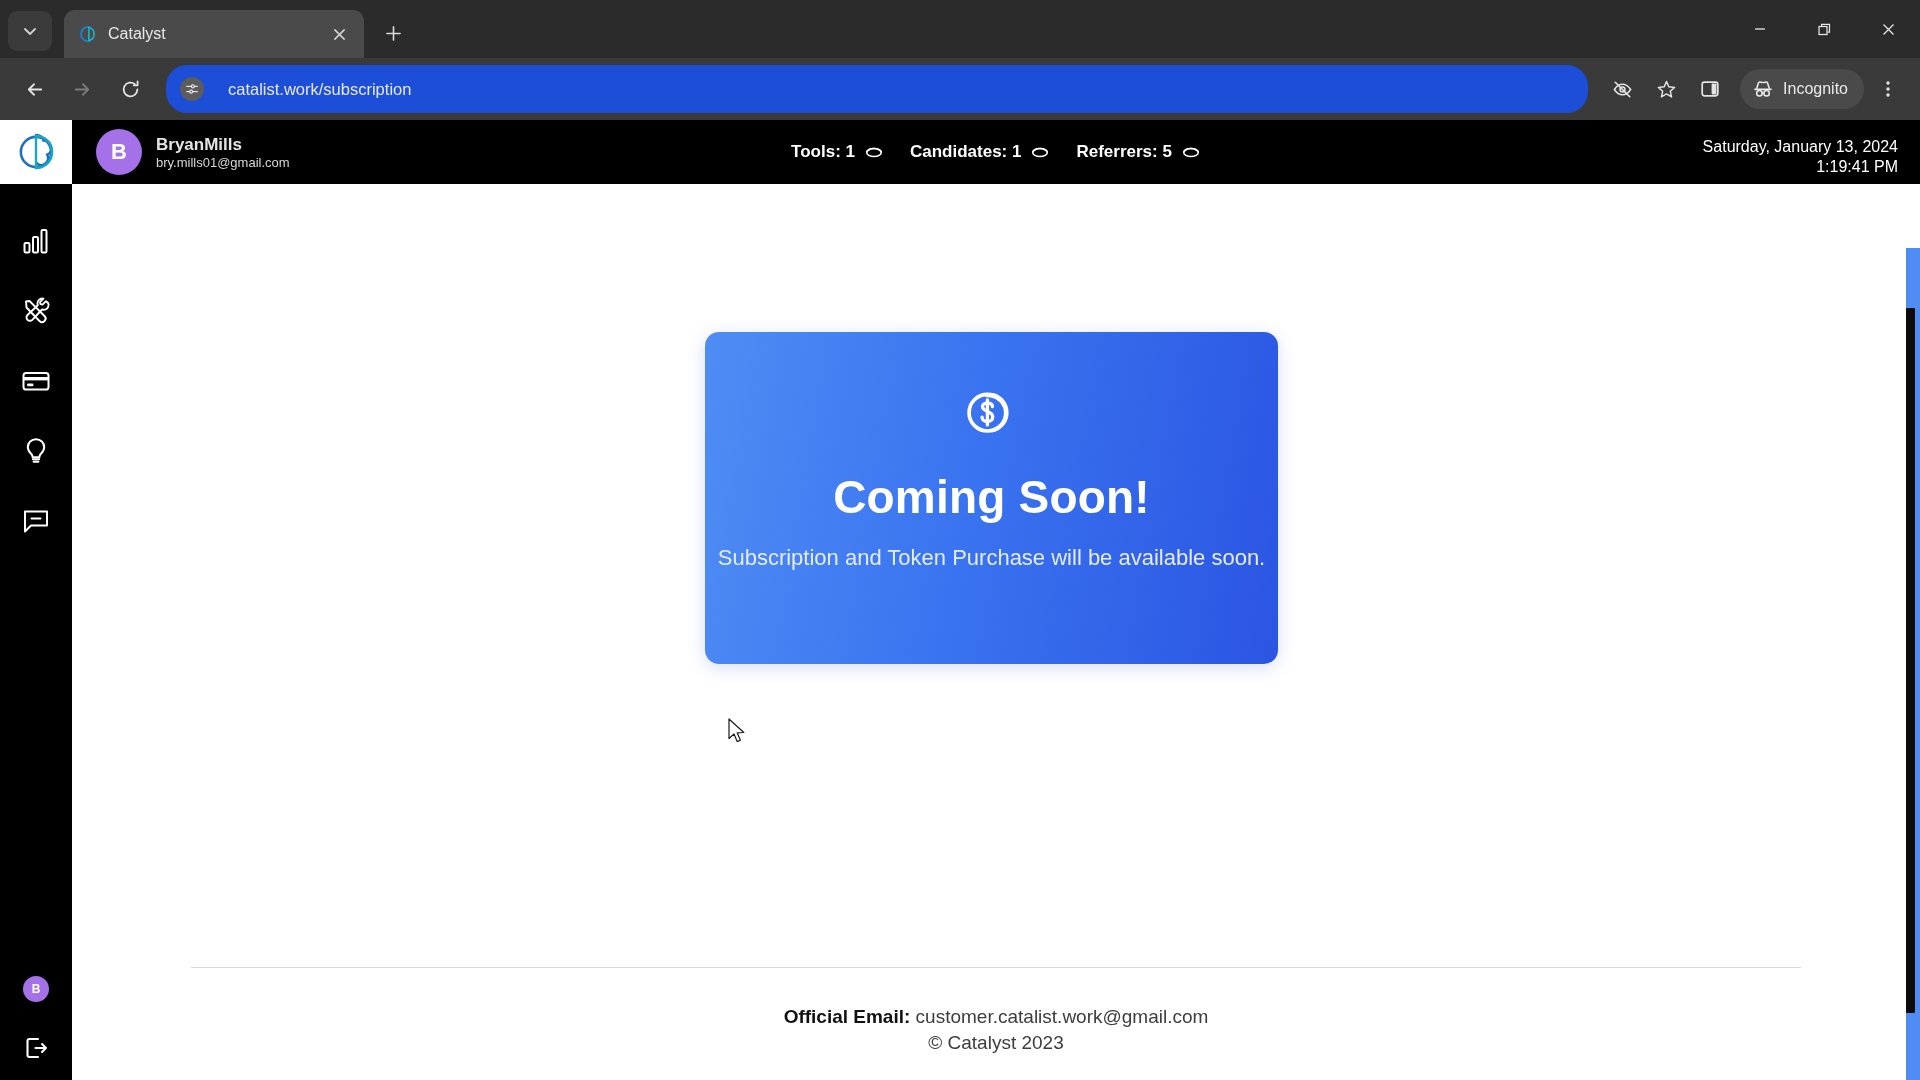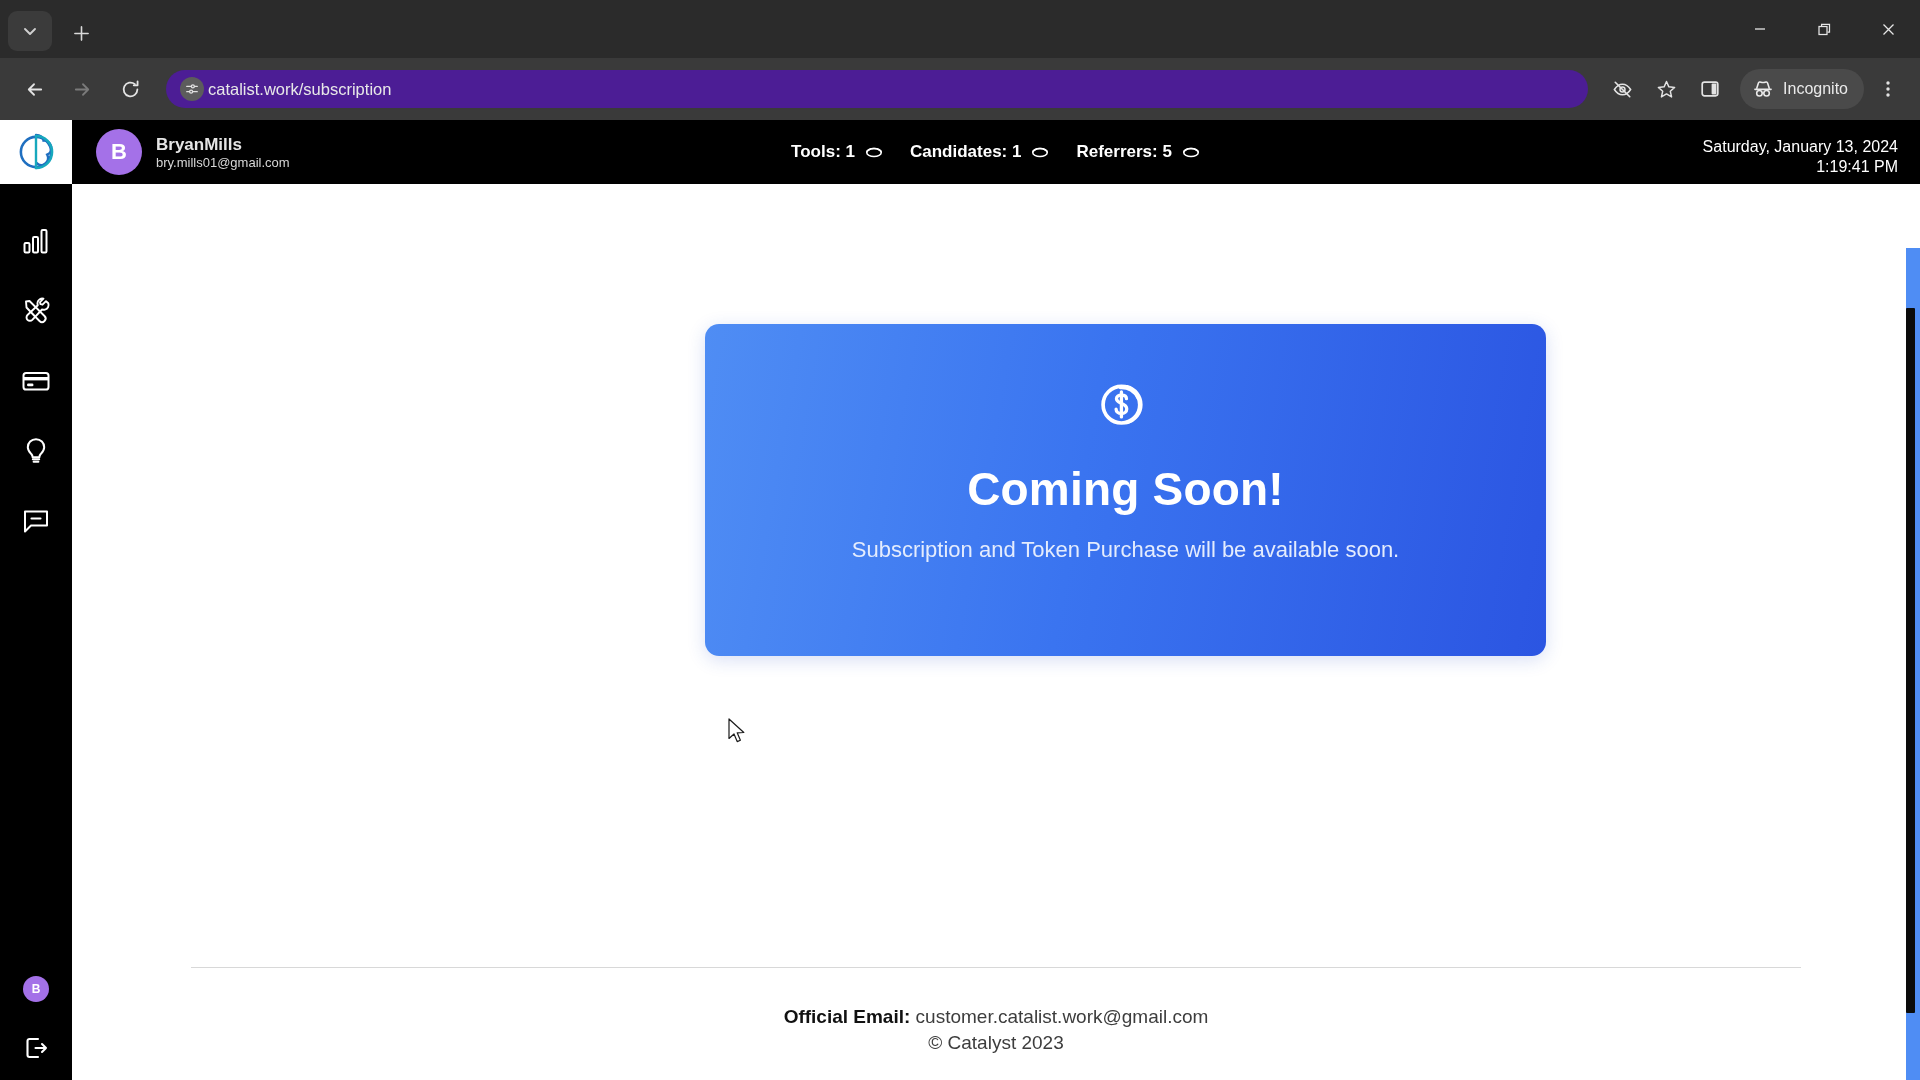--- a/index.html
+++ b/index.html
@@ -51,22 +51,22 @@
   .toolbar {
     height:62px; background:#3a3a3a; display:flex; align-items:center;
     padding:0 12px; gap:4px; flex:0 0 62px;
   }
   .nav-btn {
     width:44px; height:44px; border-radius:50%; display:flex;
     align-items:center; justify-content:center; color:#e3e3e3; flex:0 0 44px;
   }
   .nav-btn.disabled { color:#7a7a7a; }
   .omnibox {
-    flex:1; height:38px; background:#4c1d95; border-radius:21px;
-    display:flex; align-items:center; padding:0 14px; gap:4px; margin:0 10px;
+    flex:1; height:48px; background:#1d4ed8; border-radius:21px;
+    display:flex; align-items:center; padding:0 14px; gap:24px; margin:0 10px;
     min-width:0;
   }
   .omni-icon { width:24px; height:24px; border-radius:50%; background:#5c5c5c;
     display:flex; align-items:center; justify-content:center; flex:0 0 24px; }
   .omni-url { color:#e8e8e8; font-size:16.5px; white-space:nowrap; overflow:hidden; text-overflow:ellipsis; }
   .tb-icon {
     width:40px; height:40px; border-radius:50%; display:flex;
     align-items:center; justify-content:center; color:#e3e3e3; flex:0 0 40px;
   }
   .incognito-pill {
@@ -134,21 +134,21 @@
   }
   .clock-date { color:#ffffff; font-size:16px; line-height:1; white-space:nowrap; }
   .clock-time { color:#ffffff; font-size:16px; line-height:1; }
 
   .page {
     flex:1; background:#ffffff; position:relative; display:flex;
     flex-direction:column; align-items:center; overflow:hidden;
   }
 
   .card {
-    position:absolute; left:633px; top:140px; width:841px; height:332px;
+    position:absolute; left:633px; top:148px; width:573px; height:332px;
     border-radius:14px;
     background:linear-gradient(100deg,#4f8df4 0%,#3a74f0 45%,#2b55e2 100%);
     display:flex; flex-direction:column; align-items:center;
     box-shadow:0 4px 18px rgba(40,80,200,.18);
   }
   .card-icon { margin-top:44px; color:#ffffff; }
   .card-title {
     margin-top:28px; color:#ffffff; font-size:46px; font-weight:700;
     letter-spacing:.2px; line-height:1;
   }
@@ -183,20 +183,35 @@
 
 <div class="browser">
 
   <div class="tabstrip">
     <div class="tab-list-btn">
       <svg width="16" height="16" viewBox="0 0 16 16">
         <path d="M3 6 L8 11 L13 6" fill="none" stroke="currentColor" stroke-width="1.9" stroke-linecap="round" stroke-linejoin="round"></path>
       </svg>
     </div>
 
+    <div class="tab">
+      <span class="tab-favicon">
+        <svg width="18" height="18" viewBox="0 0 24 24">
+          <path d="M15 3.2 A9.3 9.3 0 1 0 15 20.8" fill="none" stroke="#1f7fd0" stroke-width="2.3" stroke-linecap="round"></path>
+          <path d="M13.2 3 V21" fill="none" stroke="#19b6c9" stroke-width="2.1" stroke-linecap="round"></path>
+          <path d="M13.2 3.4 A8.8 8.8 0 0 1 13.2 20.6" fill="none" stroke="#19b6c9" stroke-width="2.1" stroke-linecap="round"></path>
+        </svg>
+      </span>
+      <span class="tab-title">Catalyst</span>
+      <span class="tab-close">
+        <svg width="13" height="13" viewBox="0 0 14 14">
+          <path d="M2 2 L12 12 M12 2 L2 12" stroke="currentColor" stroke-width="1.6" stroke-linecap="round"></path>
+        </svg>
+      </span>
+    </div>
 
     <div class="new-tab">
       <svg width="17" height="17" viewBox="0 0 18 18">
         <path d="M9 2 V16 M2 9 H16" stroke="currentColor" stroke-width="1.7" stroke-linecap="round"></path>
       </svg>
     </div>
 
     <div class="win-controls">
       <div class="win-btn">
         <svg width="14" height="14" viewBox="0 0 14 14">

